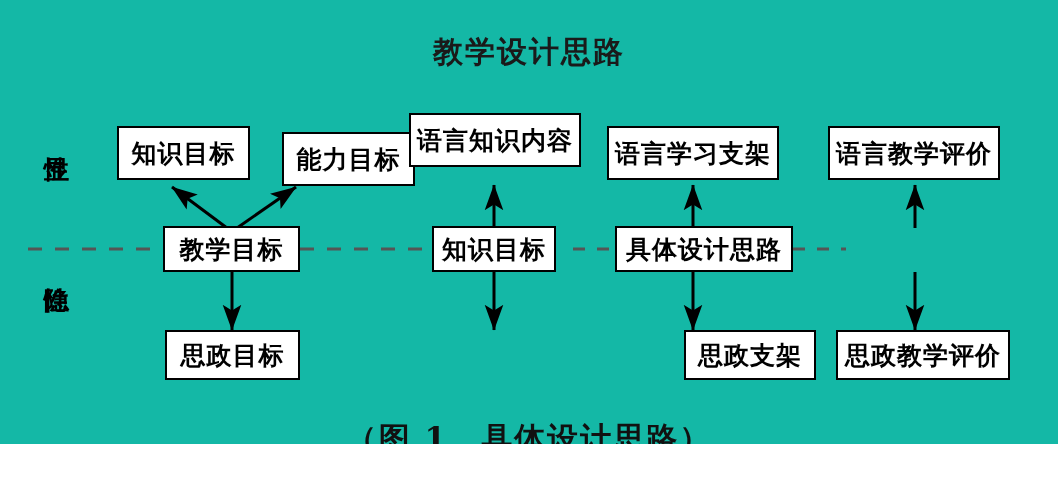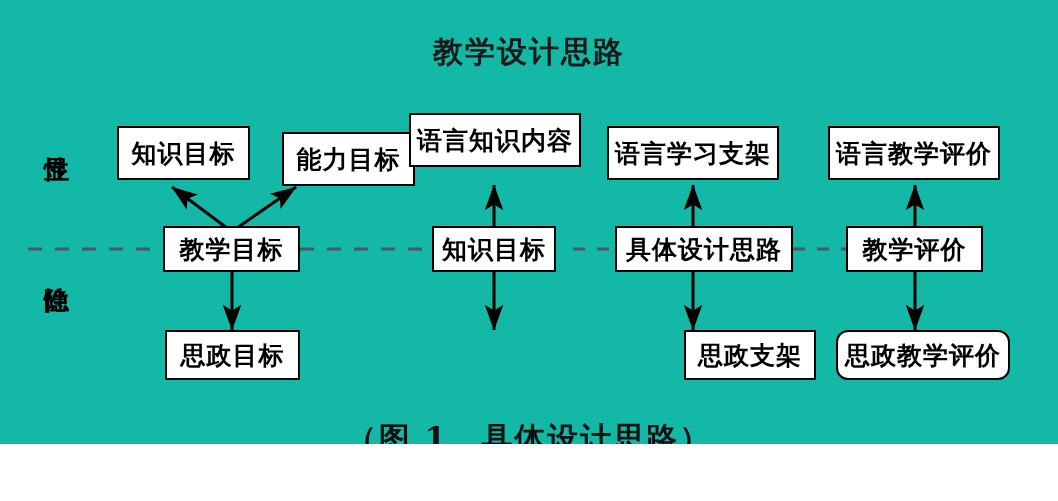--- a/index.html
+++ b/index.html
@@ -143,24 +143,23 @@
   <div class="node" style="left:828px; top:126px; width:172px; height:54px;">语言教学评价</div>
 
   <div class="node" style="left:607px; top:126px; width:172px; height:54px;">语言学习支架</div>
 
   <div class="node" style="left:163px; top:226px; width:137px; height:46px;text-align:right;">教学目标</div>
 
   <div class="node" style="left:432px; top:226px; width:124px; height:46px;">知识目标</div>
 
   <div class="node" style="left:615px; top:226px; width:178px; height:46px;">具体设计思路</div>
 
-  <div class="node" style="left:846px; top:226px; width:137px; height:46px;">教学评价</div>
 
   <div class="node" style="left:165px; top:330px; width:135px; height:50px;">思政目标</div>
 
 
   <div class="node" style="left:640px; top:330px; width:132px; height:50px;margin-left:44px;">思政支架</div>
 
-  <div class="node" style="left:836px; top:330px; width:174px; height:50px;border-radius:12px;">思政教学评价</div>
+  <div class="node" style="left:836px; top:330px; width:174px; height:50px;">思政教学评价</div>
 
   <div class="caption">（图 1　具体设计思路）</div>
 
 </div>
 
 </body></html>

